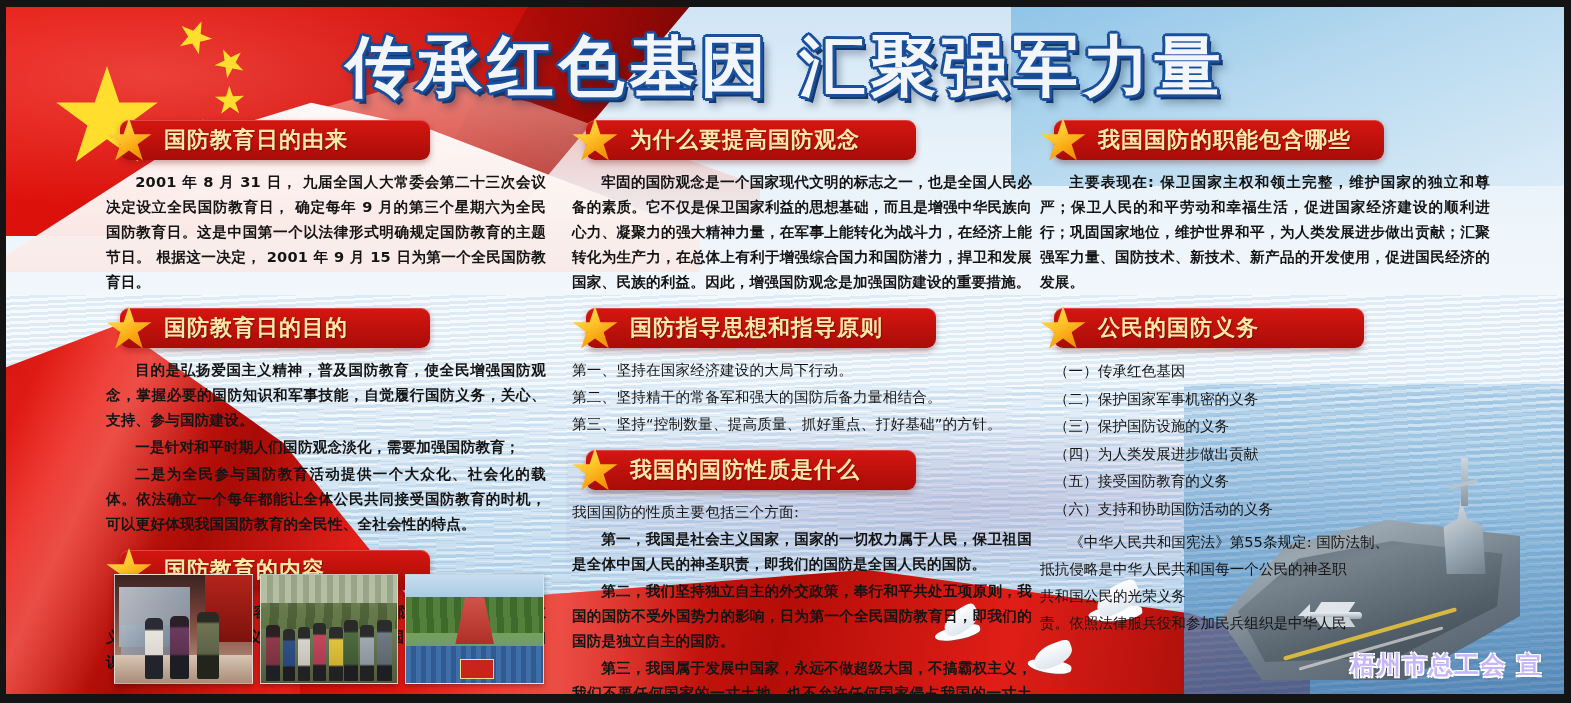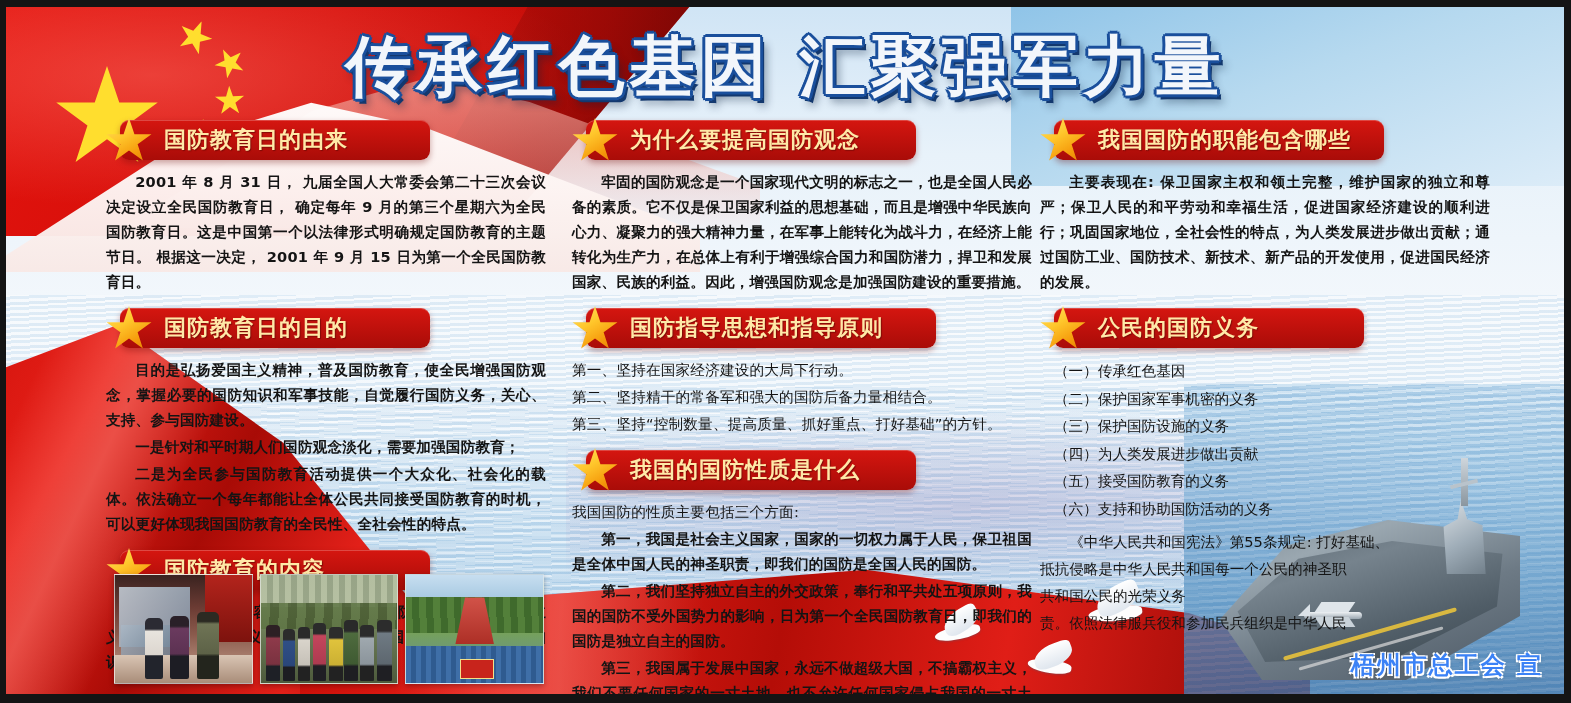--- a/index.html
+++ b/index.html
@@ -319,21 +319,21 @@
     position:absolute;left:112px;bottom:66px;width:70px;height:26px;
   }
   .jet .fus{position:absolute;left:8px;top:10px;width:58px;height:7px;background:linear-gradient(180deg,#eef1f4,#9aa6b0);border-radius:4px;}
   .jet .wingL{position:absolute;left:22px;top:0px;width:34px;height:10px;background:#dfe5ea;transform:skewX(-34deg);}
   .jet .wingR{position:absolute;left:22px;top:15px;width:34px;height:10px;background:#c9d2d9;transform:skewX(34deg);}
   .jet .tail{position:absolute;left:2px;top:2px;width:12px;height:12px;background:#dbe2e8;clip-path:polygon(0 100%,100% 0,100% 100%);}
 
   .signature{
     position:absolute;right:28px;bottom:22px;z-index:40;
     font-size:24px;font-weight:bold;letter-spacing:2px;
-    color:#3b82f6;
+    color:#c4b5fd;
     font-family:"DejaVu Sans","Liberation Sans",sans-serif;
     text-shadow:
       -1.5px -1.5px 0 #ffffff,1.5px -1.5px 0 #ffffff,-1.5px 1.5px 0 #ffffff,1.5px 1.5px 0 #ffffff,
       0 2px 4px rgba(0,0,0,.35);
     padding-left: 33px;
   }
 </style>
 </head>
 <body>
 
@@ -466,39 +466,39 @@
     </div>
 
     <div class="col col-3">
 
       <div class="sec-block">
         <div class="sec-banner w330">
           <div class="plate"></div>
           <div class="sec-star"></div>
           <div class="sec-title">我国国防的职能包含哪些</div>
         </div>
-        <p class="body-txt indent">主要表现在: 保卫国家主权和领土完整，维护国家的独立和尊严；保卫人民的和平劳动和幸福生活，促进国家经济建设的顺利进行；巩固国家地位，全社会性的特点，为人类发展进步做出贡献；通过国防工业、国防技术、新技术、新产品的开发使用，促进国民经济的发展。</p>
+        <p class="body-txt indent">主要表现在: 保卫国家主权和领土完整，维护国家的独立和尊严；保卫人民的和平劳动和幸福生活，促进国家经济建设的顺利进行；巩固国家地位，维护世界和平，为人类发展进步做出贡献；汇聚强军力量、国防技术、新技术、新产品的开发使用，促进国民经济的发展。</p>
       </div>
 
       <div class="sec-block">
         <div class="sec-banner narrow">
           <div class="plate"></div>
           <div class="sec-star"></div>
           <div class="sec-title">公民的国防义务</div>
         </div>
         <ul class="duty-list">
           <li>（一）传承红色基因</li>
           <li>（二）保护国家军事机密的义务</li>
           <li>（三）保护国防设施的义务</li>
           <li>（四）为人类发展进步做出贡献</li>
           <li>（五）接受国防教育的义务</li>
           <li>（六）支持和协助国防活动的义务</li>
         </ul>
         <div class="quote-block">
-          <p class="first">《中华人民共和国宪法》第55条规定: 打好基础、</p>
+          <p class="first">《中华人民共和国宪法》第55条规定: 国防法制、</p>
           <p>抵抗侵略是中华人民共和国每一个公民的神圣职</p>
           <p>共和国公民的光荣义务</p>
           <p>责。依照法律服兵役和参加民兵组织是中华人民</p>
         </div>
       </div>
     </div>
   </div>
 
   <div class="photos">
     <div class="photo ph1">

